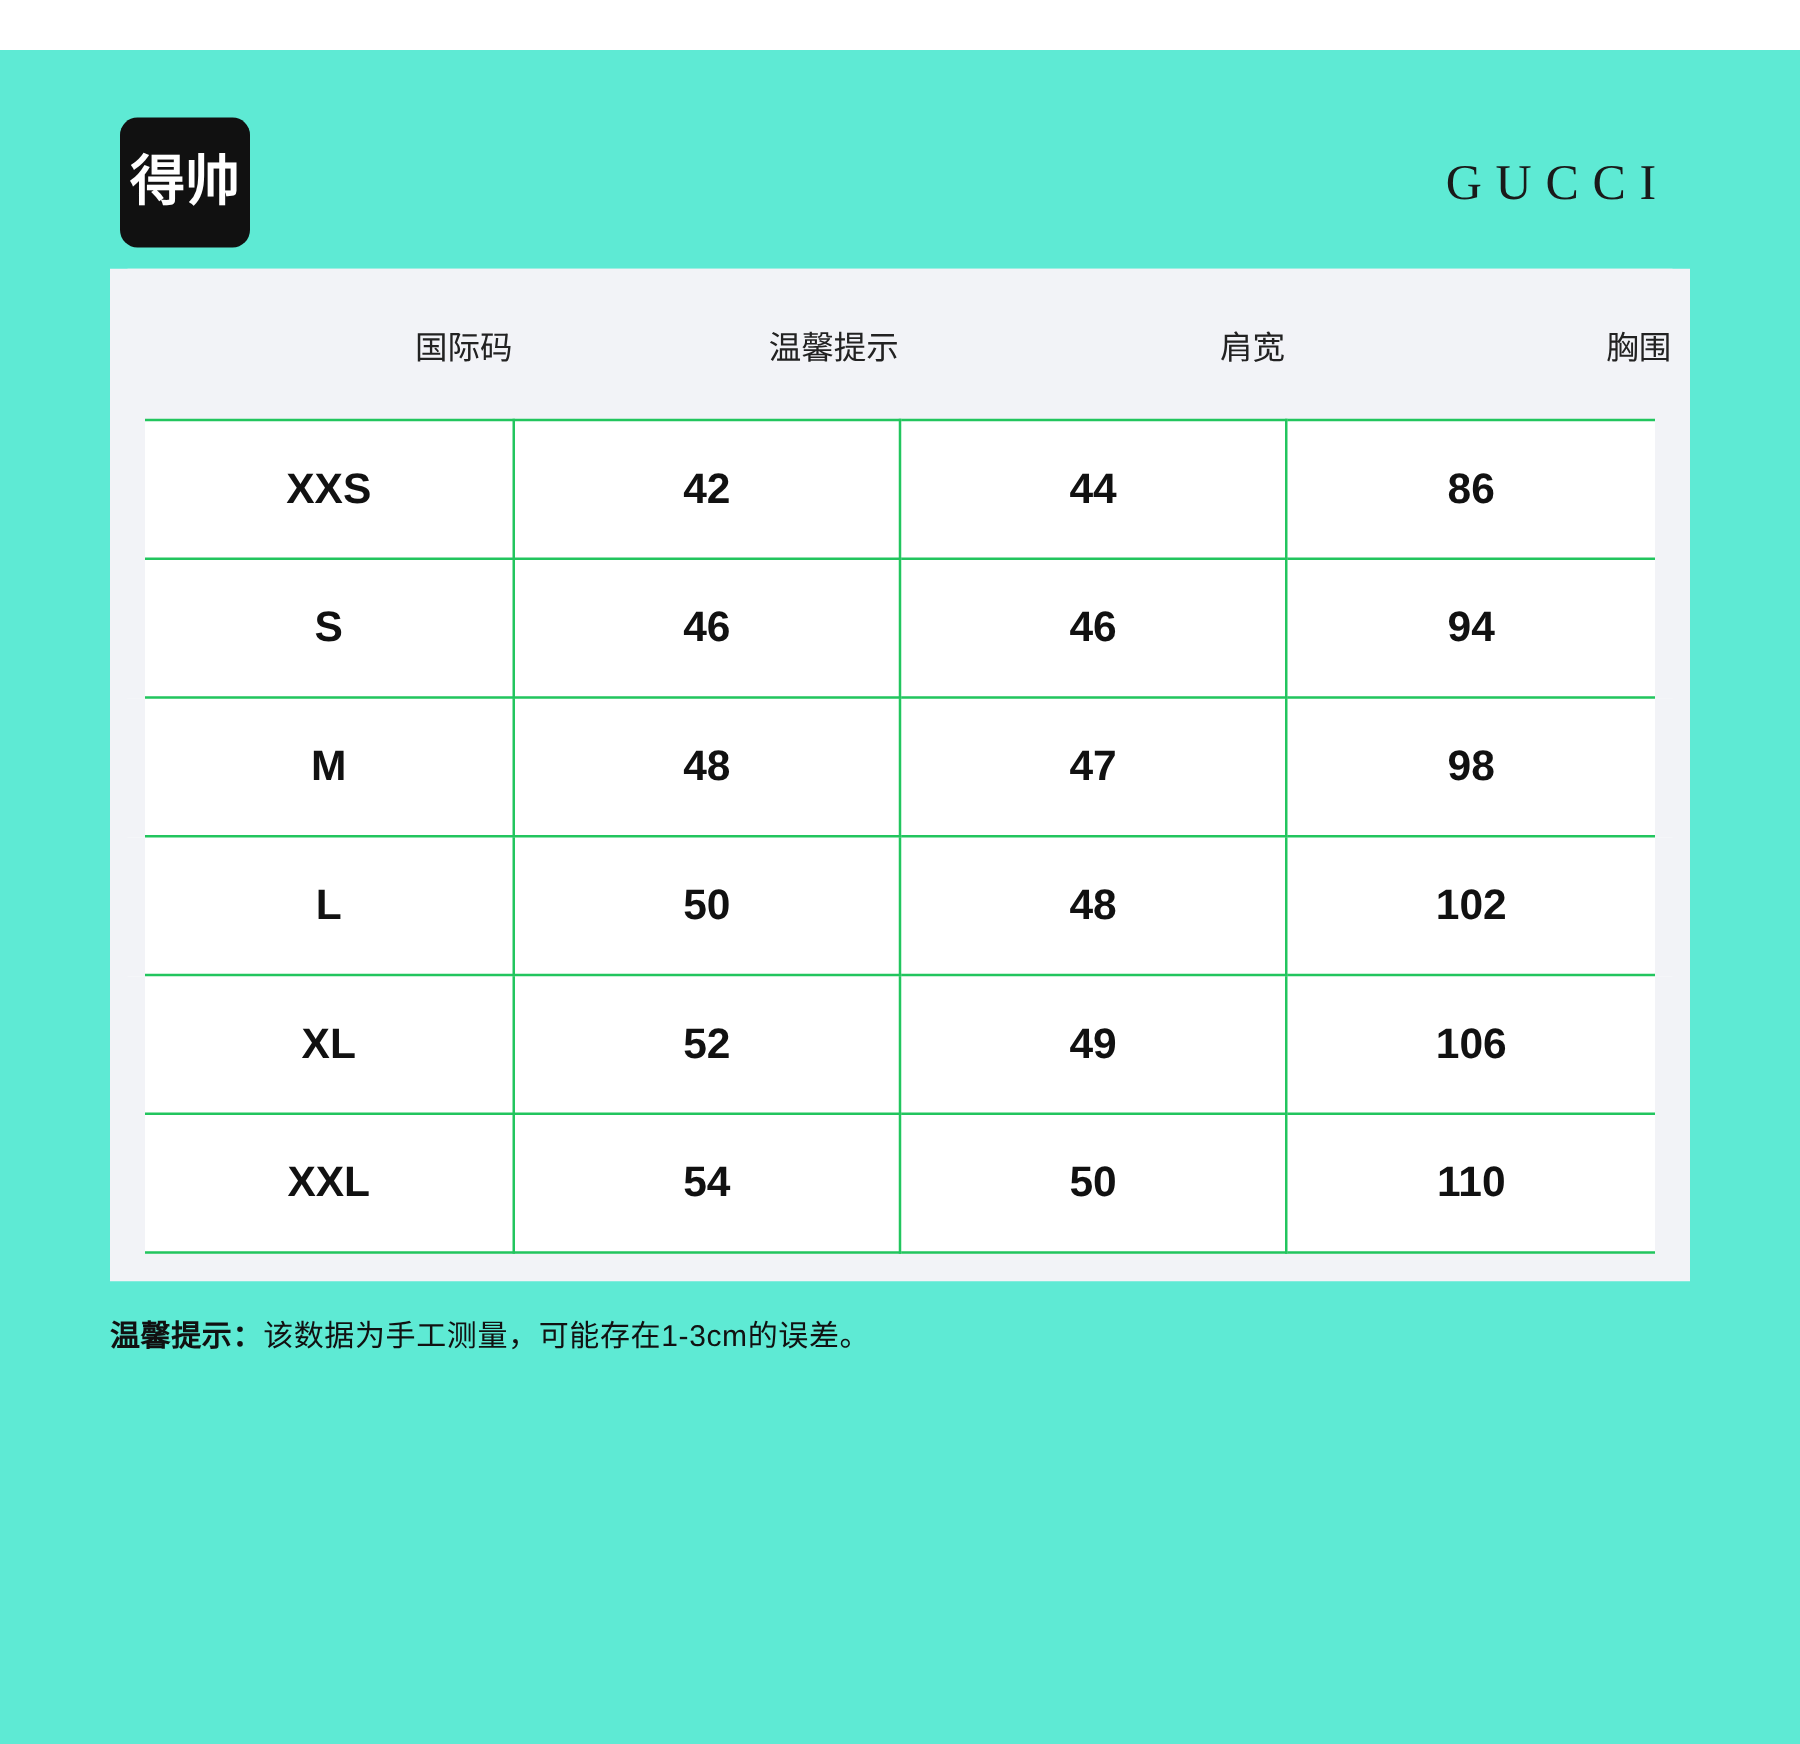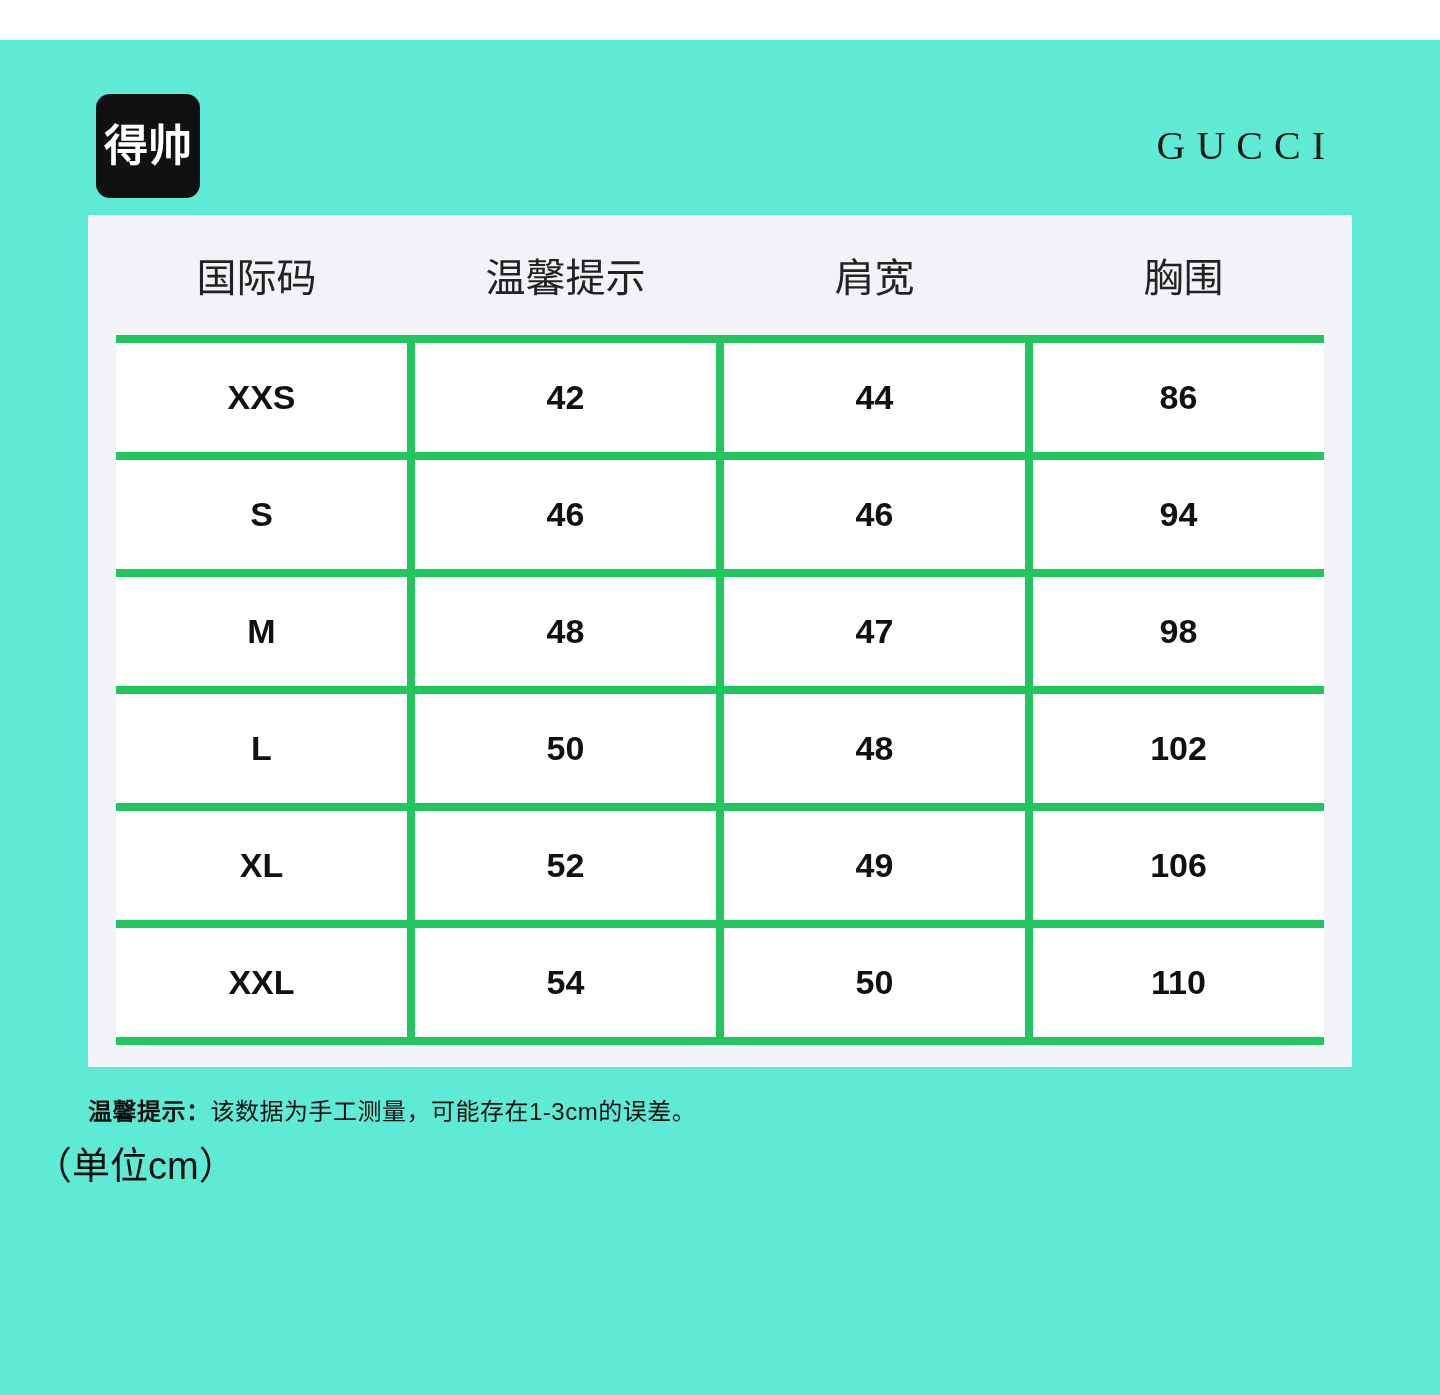--- a/index.html
+++ b/index.html
@@ -75,37 +75,37 @@
     padding: 0 0 22px 0;
     box-sizing: border-box;
   }
   table.size-table {
     width: 100%;
     border-collapse: collapse;
     table-layout: fixed;
   }
   table.size-table thead th {
     background: #f2f3f7;
-    font-size: 40px;
+    font-size: 26px;
     font-weight: 400;
     color: #222222;
     height: 118px;
     vertical-align: middle;
-    text-align: center;
+    text-align: right;
     border: none;
   }
   table.size-table tbody td {
     background: #ffffff;
     font-size: 34px;
     font-weight: 700;
     color: #111111;
     height: 107px;
     text-align: center;
     vertical-align: middle;
-    border: 8px solid #22c55e;
+    border: 2px solid #22c55e;
     font-family: "Liberation Sans", "DejaVu Sans", sans-serif;
   }
   table.size-table tbody tr td:first-child {
     border-left: 28px solid #f2f3f7;
   }
   table.size-table tbody tr td:last-child {
     border-right: 28px solid #f2f3f7;
   }
 
   
@@ -187,15 +187,14 @@
           <td>50</td>
           <td>110</td>
         </tr>
       </tbody>
     </table>
   </div>
 
   <div class="note">
     <span class="note-label">温馨提示：</span><span class="note-body">该数据为手工测量，可能存在1-3cm的误差。</span>
   </div>
-  <div class="note-unit">（单位cm）</div>
 
 </div>
 
 </body></html>

